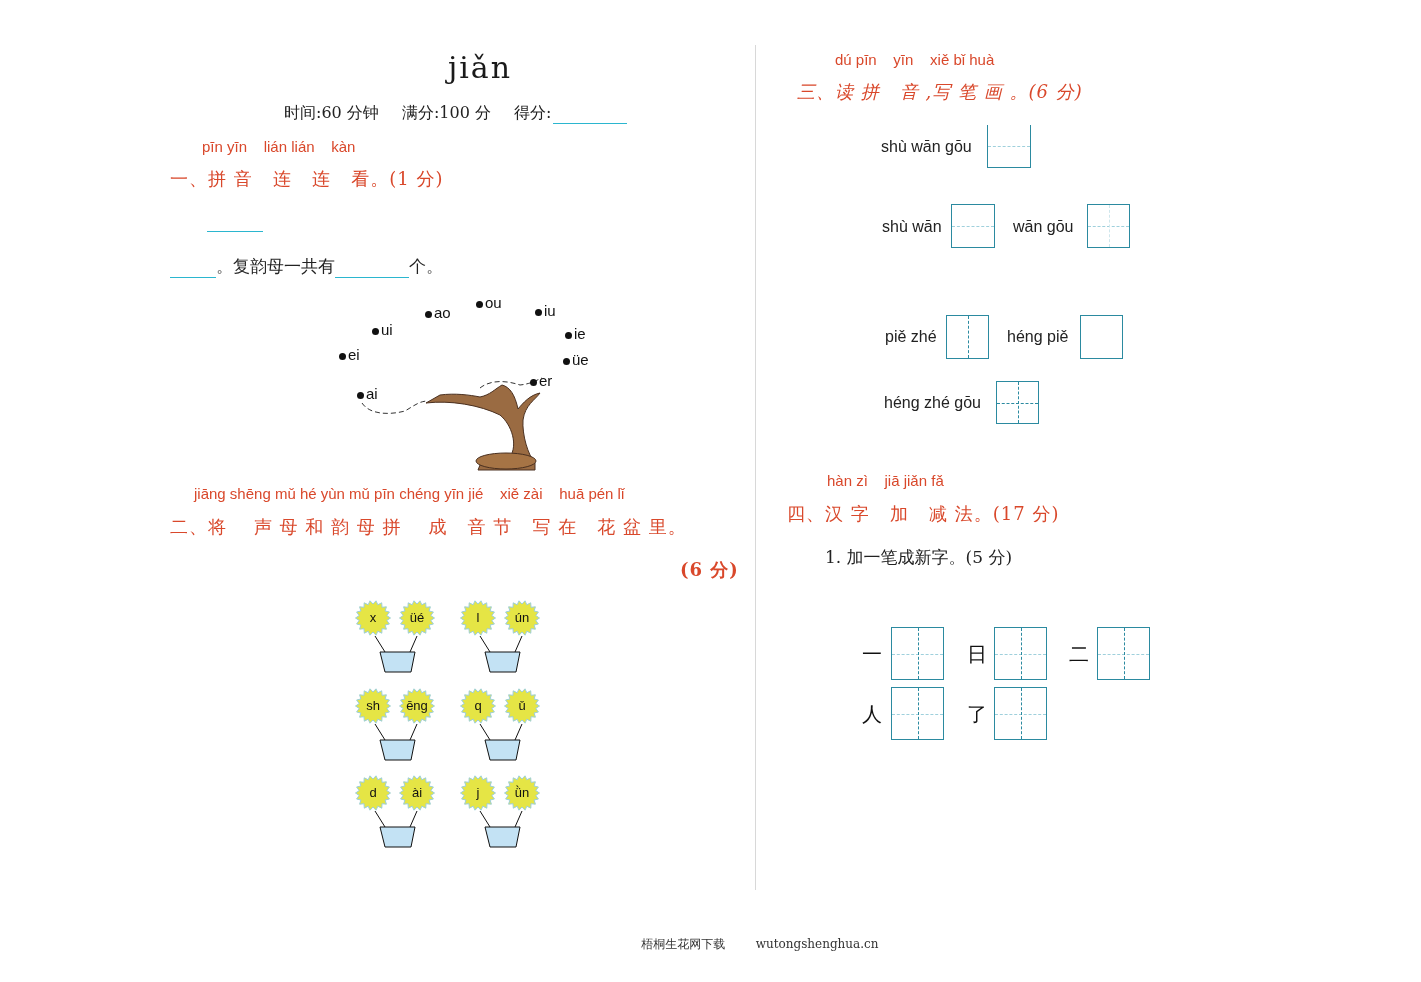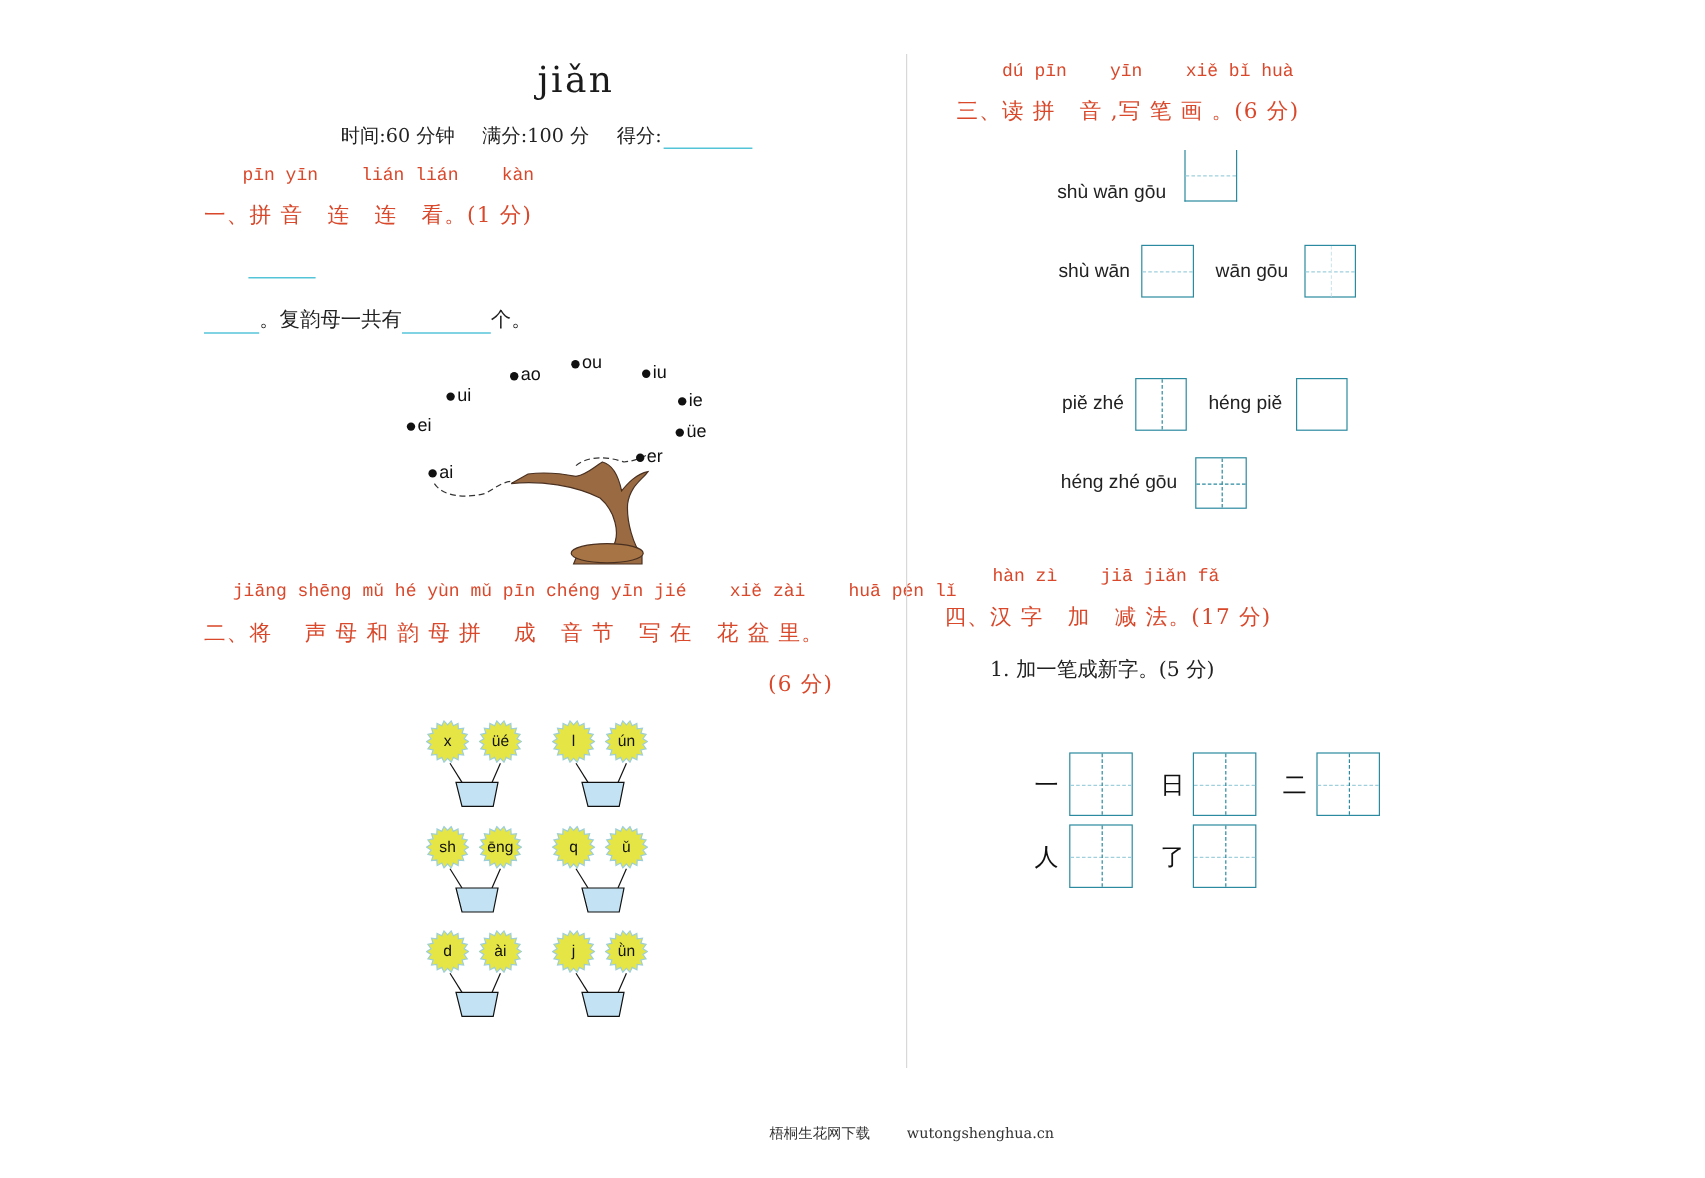--- a/index.html
+++ b/index.html
@@ -3,21 +3,21 @@
 <meta charset="utf-8">
 <style>
   html, body { margin:0; padding:0; background:#ffffff; }
   body { width:1421px; height:982px; position:relative; overflow:hidden;
          font-family:"DejaVu Serif", "Liberation Serif", serif; color:#222; }
   .abs { position:absolute; }
   .title { left:0; width:960px; top:50px; text-align:center; font-size:30px; color:#1a1a1a; letter-spacing:2px; }
   .meta { left:284px; top:103px; font-size:16px; color:#222; white-space:nowrap; }
   .meta span { margin-right:18px; }
   .blank { display:inline-block; border-bottom:1.5px solid #2bb6cf; vertical-align:bottom; }
-  .pinyin { font-family:Liberation Mono, monospace; color:#d9482b; font-size:15px; white-space:pre; }
+  .pinyin { font-family:Liberation Sans, sans-serif; color:#d9482b; font-size:15px; white-space:pre; }
   .heading { color:#d9482b; font-size:18px; white-space:pre; letter-spacing:1px; }
   .body-text { font-size:17px; color:#222; white-space:nowrap; }
   .divider { left:755px; top:45px; width:1px; height:845px; background:#d8d8d8; }
   .dot-label { font-family:"Liberation Sans", "DejaVu Sans", sans-serif; font-size:15px; color:#111; white-space:nowrap; }
   .dot-label::before { content:""; display:inline-block; width:7px; height:7px; border-radius:50%; background:#111; margin-right:2px; vertical-align:middle; }
   .stroke-label { font-family:"Liberation Sans", "DejaVu Sans", sans-serif; font-size:16px; color:#222; white-space:nowrap; }
   .box { border:1.5px solid #2b8aa0; box-sizing:border-box; background:#fff; }
   .box .h { position:absolute; left:0; right:0; top:50%; border-top:1px dashed #9fd0dc; }
   .box .v { position:absolute; top:0; bottom:0; left:50%; border-left:1px dashed #2b8aa0; }
   .char-label { font-size:20px; color:#111; }
@@ -60,21 +60,21 @@
   <div class="abs dot-label" style="left:95px; top:19px;">ao</div>
   <div class="abs dot-label" style="left:146px; top:9px;">ou</div>
   <div class="abs dot-label" style="left:205px; top:17px;">iu</div>
   <div class="abs dot-label" style="left:235px; top:40px;">ie</div>
   <div class="abs dot-label" style="left:233px; top:66px;">üe</div>
   <div class="abs dot-label" style="left:200px; top:87px;">er</div>
 </div>
 
 <div class="abs pinyin" style="left:194px; top:485px;">jiāng shēng mǔ hé yùn mǔ pīn chéng yīn jié    xiě zài    huā pén lǐ</div>
 <div class="abs heading" style="left:170px; top:515px;">二、将    声 母 和 韵 母 拼    成   音 节   写 在   花 盆 里。</div>
-<div class="abs heading" style="left:640px; top:558px;">(6 分)</div>
+<div class="abs heading" style="left:680px; top:558px;font-weight:bold;">(6 分)</div>
 
 <div id="pots"></div>
 <div class="pot-group" style="left:355px; top:600px;">
   <div class="flower" style="left:0; top:0;">
       <svg width="36" height="36">
         <polygon class="sun" fill="#e5e545" stroke="#9ccfd9" stroke-width="1" points="35.5,18.0 31.8,20.4 34.4,24.0 30.1,25.0 31.4,29.2 27.0,28.7 26.8,33.2 22.8,31.2 21.0,35.2 18.0,32.0 15.0,35.2 13.2,31.2 9.3,33.2 9.0,28.7 4.6,29.2 5.9,25.0 1.6,24.0 4.2,20.4 0.5,18.0 4.2,15.6 1.6,12.0 5.9,11.0 4.6,6.8 9.0,7.3 9.2,2.8 13.2,4.8 15.0,0.8 18.0,4.0 21.0,0.8 22.8,4.8 26.7,2.8 27.0,7.3 31.4,6.8 30.1,11.0 34.4,12.0 31.8,15.6"></polygon>
       </svg>
       <span>x</span>
     </div>
   <div class="flower" style="left:44px; top:0;">
@@ -181,23 +181,23 @@
   <svg class="abs" style="left:0;top:0" width="90" height="75">
       <line x1="20" y1="36" x2="30" y2="52" stroke="#111"></line>
       <line x1="62" y1="36" x2="55" y2="52" stroke="#111"></line>
       <polygon points="25,52 60,52 56,72 30,72" fill="#c3e2f4" stroke="#111" stroke-width="1"></polygon>
     </svg>
 </div>
 
 <div class="abs divider"></div>
 
 <div class="abs pinyin" style="left:835px; top:51px;">dú pīn    yīn    xiě bǐ huà</div>
-<div class="abs heading" style="left:797px; top:80px;">三、读 拼   音 ,写 笔 画 。(6 分)</div>
-
-<div class="abs stroke-label" style="left:881px; top:152px;">shù wān gōu</div>
+<div class="abs heading" style="left:797px; top:80px;font-style:italic;">三、读 拼   音 ,写 笔 画 。(6 分)</div>
+
+<div class="abs stroke-label" style="left:881px; top:138px;">shù wān gōu</div>
 <div class="abs box" style="left:987px; top:125px; width:44px; height:43px; border-top:none;">
     <div class="h"></div>
   </div>
 
 <div class="abs stroke-label" style="left:882px; top:218px;">shù wān</div>
 <div class="abs box" style="left:951px; top:204px; width:44px; height:44px;">
     <div class="h"></div>
   </div>
 
 <div class="abs stroke-label" style="left:1013px; top:218px;">wān gōu</div>

